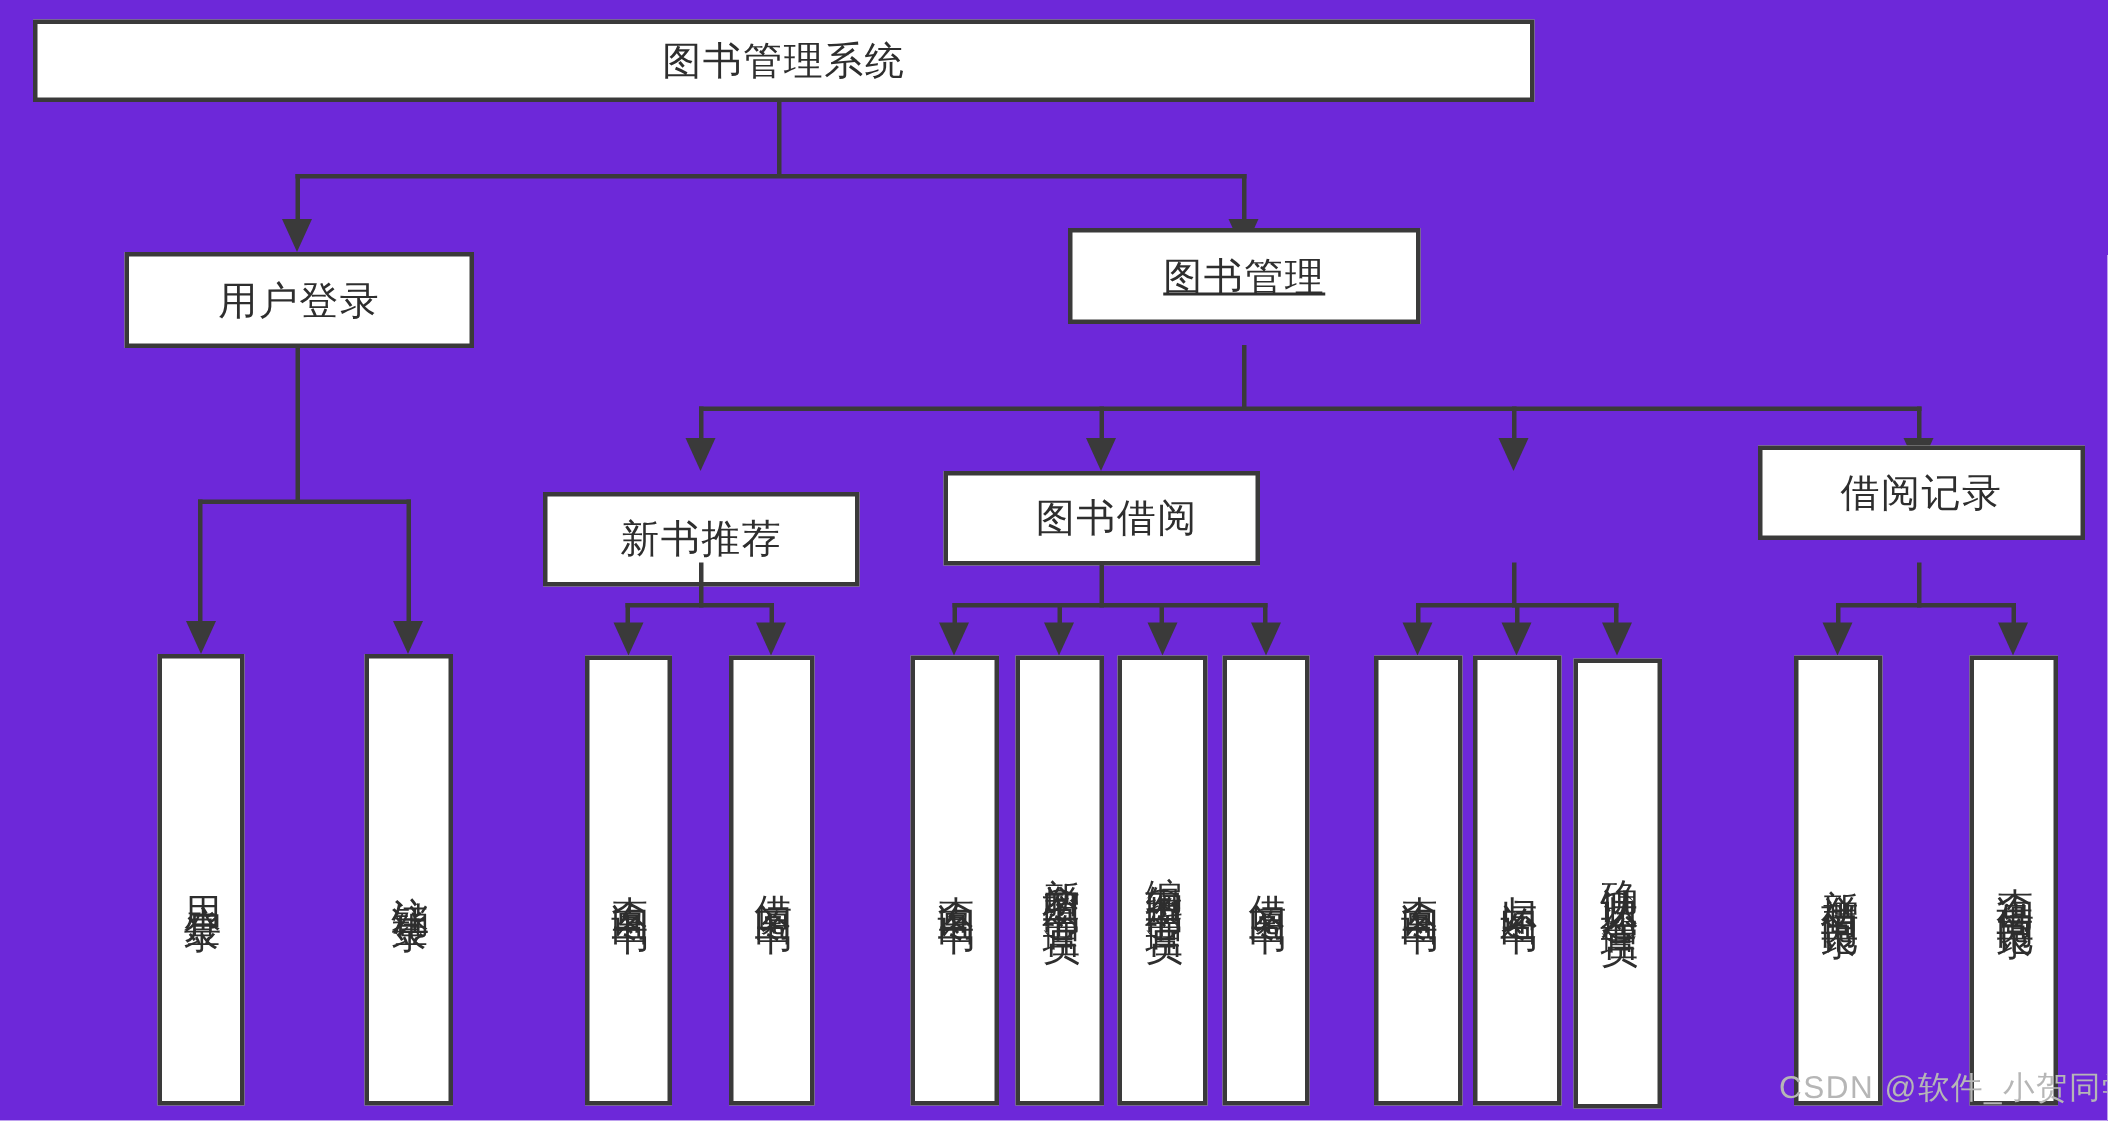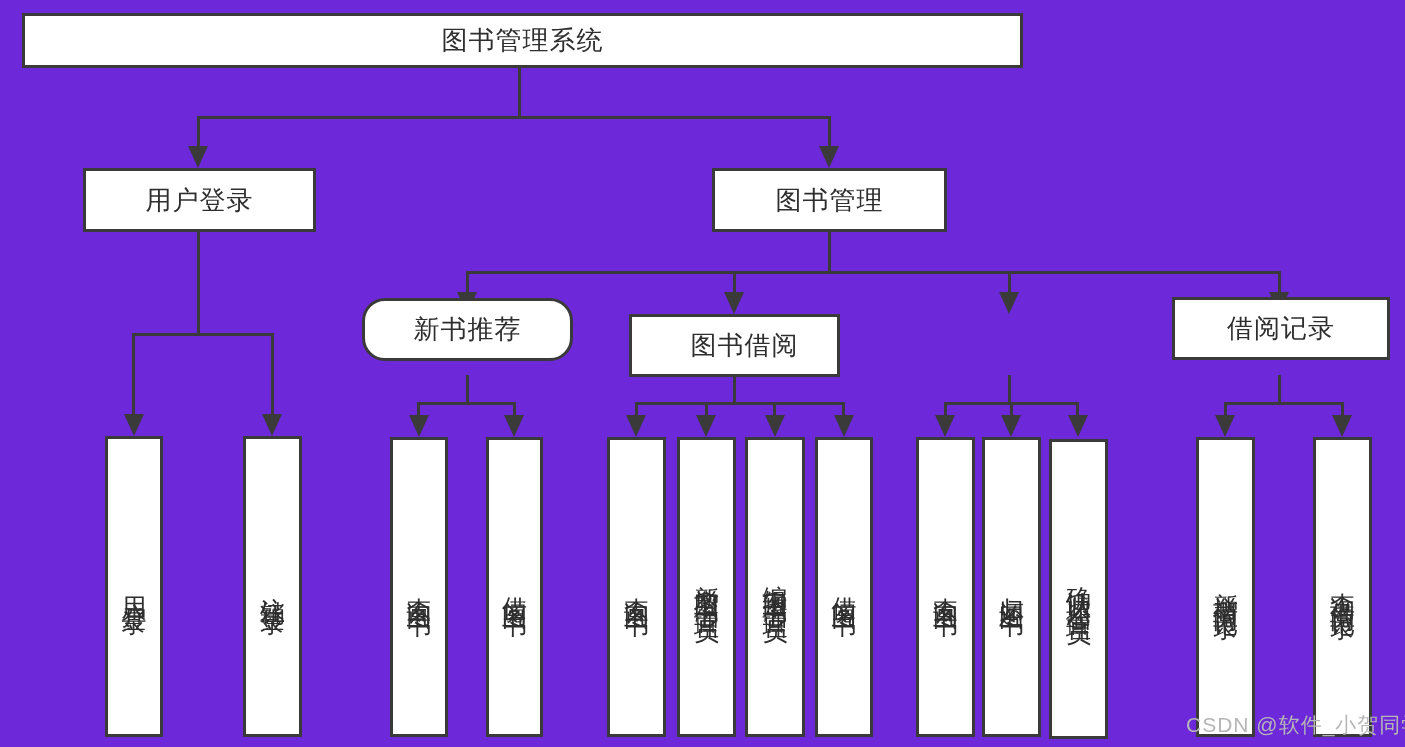--- a/index.html
+++ b/index.html
@@ -57,41 +57,41 @@
   <div class="box" style="left:22px;top:13px;width:1001px;height:55px;">图书管理系统</div>
 
   <div class="vline" style="left:518px;top:66px;height:52px;"></div>
   <div class="hline" style="left:197px;top:116px;width:634px;"></div>
   <div class="vline" style="left:197px;top:116px;height:34px;"></div>
   <div class="arrow" style="left:188px;top:146px;"></div>
   <div class="vline" style="left:828px;top:116px;height:34px;"></div>
   <div class="arrow" style="left:819px;top:146px;"></div>
 
   <div class="box" style="left:83px;top:168px;width:233px;height:64px;">用户登录</div>
-  <div class="box" style="left:712px;top:168px;width:235px;height:64px;">图书管理</div>
+  <div class="box" style="left:712px;top:152px;width:235px;height:64px;text-decoration:underline;">图书管理</div>
 
   <div class="vline" style="left:197px;top:230px;height:106px;"></div>
   <div class="hline" style="left:132px;top:333px;width:142px;"></div>
   <div class="vline" style="left:132px;top:333px;height:85px;"></div>
   <div class="arrow" style="left:124px;top:414px;"></div>
   <div class="vline" style="left:271px;top:333px;height:85px;"></div>
   <div class="arrow" style="left:262px;top:414px;"></div>
 
   <div class="vline" style="left:828px;top:230px;height:44px;"></div>
   <div class="hline" style="left:466px;top:271px;width:815px;"></div>
   <div class="vline" style="left:466px;top:271px;height:26px;"></div>
   <div class="arrow" style="left:457px;top:292px;"></div>
   <div class="vline" style="left:733px;top:271px;height:26px;"></div>
   <div class="arrow" style="left:724px;top:292px;"></div>
   <div class="vline" style="left:1008px;top:271px;height:26px;"></div>
   <div class="arrow" style="left:999px;top:292px;"></div>
   <div class="vline" style="left:1278px;top:271px;height:26px;"></div>
   <div class="arrow" style="left:1269px;top:292px;"></div>
 
-  <div class="box" style="left:362px;top:298px;width:211px;height:63px;border-radius:23px;">新书推荐</div>
+  <div class="box" style="left:362px;top:328px;width:211px;height:63px;">新书推荐</div>
   <div class="box" style="left:629px;top:314px;width:211px;height:63px;padding-left:20px;">图书借阅</div>
   <div class="box" style="left:1172px;top:297px;width:218px;height:63px;">借阅记录</div>
 
   <div class="vline" style="left:466px;top:375px;height:30px;"></div>
   <div class="hline" style="left:417px;top:402px;width:99px;"></div>
   <div class="vline" style="left:417px;top:402px;height:16px;"></div>
   <div class="arrow" style="left:409px;top:415px;"></div>
   <div class="vline" style="left:513px;top:402px;height:16px;"></div>
   <div class="arrow" style="left:504px;top:415px;"></div>
 

